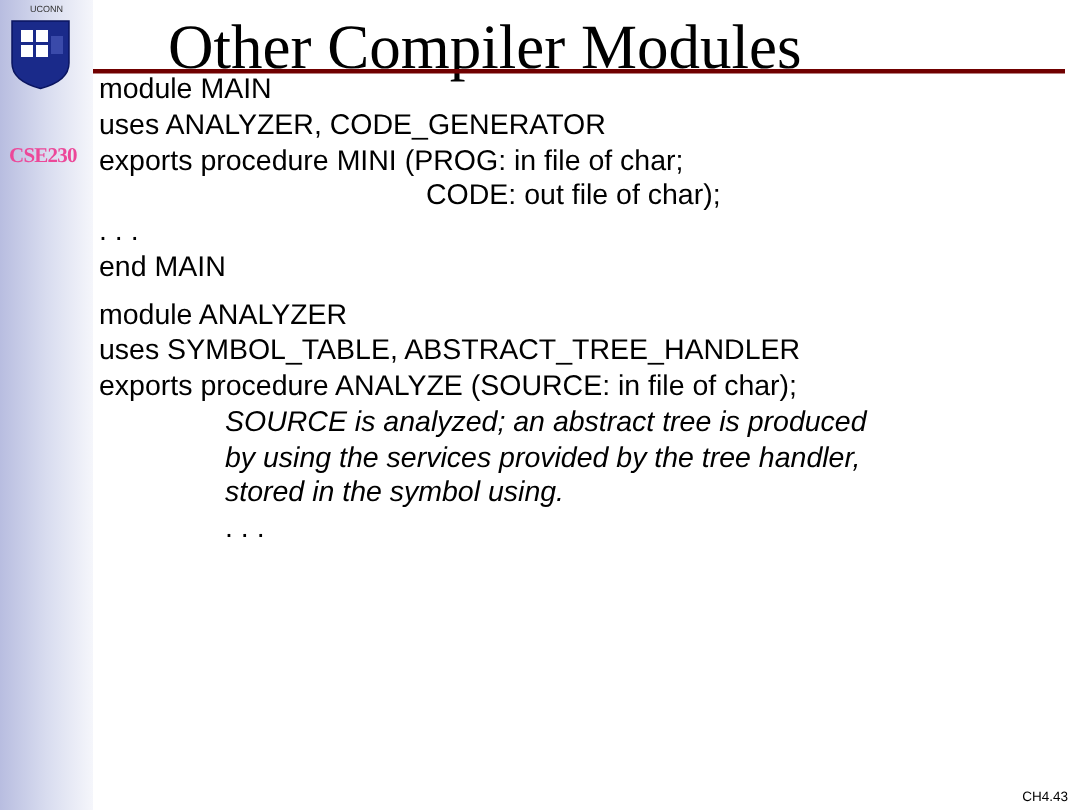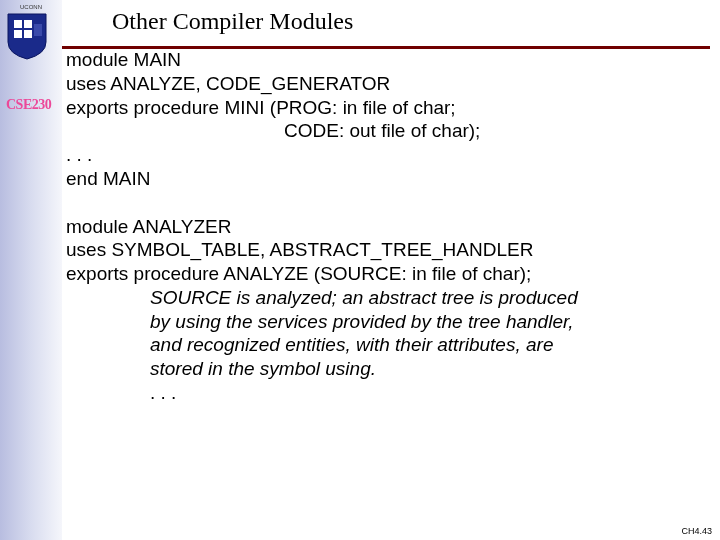--- a/index.html
+++ b/index.html
@@ -48,21 +48,21 @@
       font-size: 14px;
       font-weight: bold;
       color: #ec4899;
       letter-spacing: -0.5px;
     }
     .title {
       position: absolute;
       left: 112px;
       top: 8px;
       font-family: "Times New Roman", serif;
-      font-size: 24px;
+      font-size: 42px;
       color: #000;
     }
     .title-underline {
       position: absolute;
       left: 62px;
       top: 46px;
       width: 648px;
       height: 3px;
       background: #700000;
     }
@@ -70,21 +70,21 @@
       position: absolute;
       left: 66px;
       top: 48px;
       width: 640px;
       font-family: Verdana, Arial, sans-serif;
       font-size: 19px;
       line-height: 1.25;
       color: #000;
     }
     .block2 {
-      margin-top: 24px;
+      margin-top: 8px;
     }
     .indent1 {
       padding-left: 218px;
     }
     .indent2 {
       padding-left: 84px;
     }
     .indent-desc {
       padding-left: 84px;
       font-style: italic;
@@ -117,32 +117,31 @@
 </div>
 
 <div class="course-label">CSE230</div>
 
 <div class="title">Other Compiler Modules</div>
 <div class="title-underline"></div>
 
 <div class="content">
   <div>
     <div>module MAIN</div>
-    <div>uses ANALYZE, CODE_GENERATOR</div>
+    <div>uses ANALYZER, CODE_GENERATOR</div>
     <div>exports procedure MINI (PROG: in file of char;</div>
     <div class="indent1">CODE: out file of char);</div>
     <div>. . .</div>
     <div>end MAIN</div>
   </div>
 
   <div class="block2">
     <div>module ANALYZER</div>
     <div>uses SYMBOL_TABLE, ABSTRACT_TREE_HANDLER</div>
     <div>exports procedure ANALYZE (SOURCE: in file of char);</div>
     <div class="indent-desc">SOURCE is analyzed; an abstract tree is produced</div>
     <div class="indent-desc">by using the services provided by the tree handler,</div>
-    <div class="indent-desc">and recognized entities, with their attributes, are</div>
     <div class="indent-desc">stored in the symbol using.</div>
     <div class="indent2">. . .</div>
   </div>
 </div>
 
 <div class="footer-label">CH4.43</div>
 
 </body></html>

